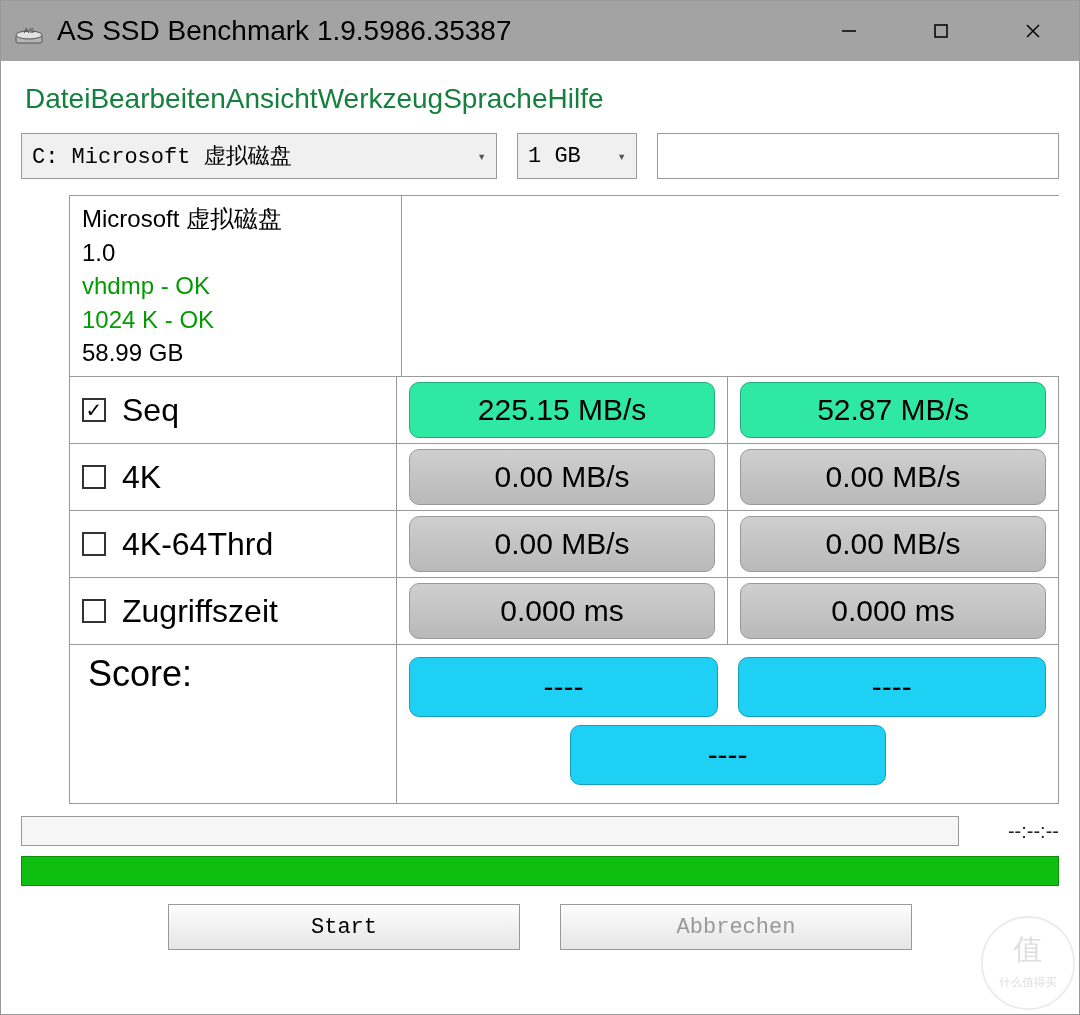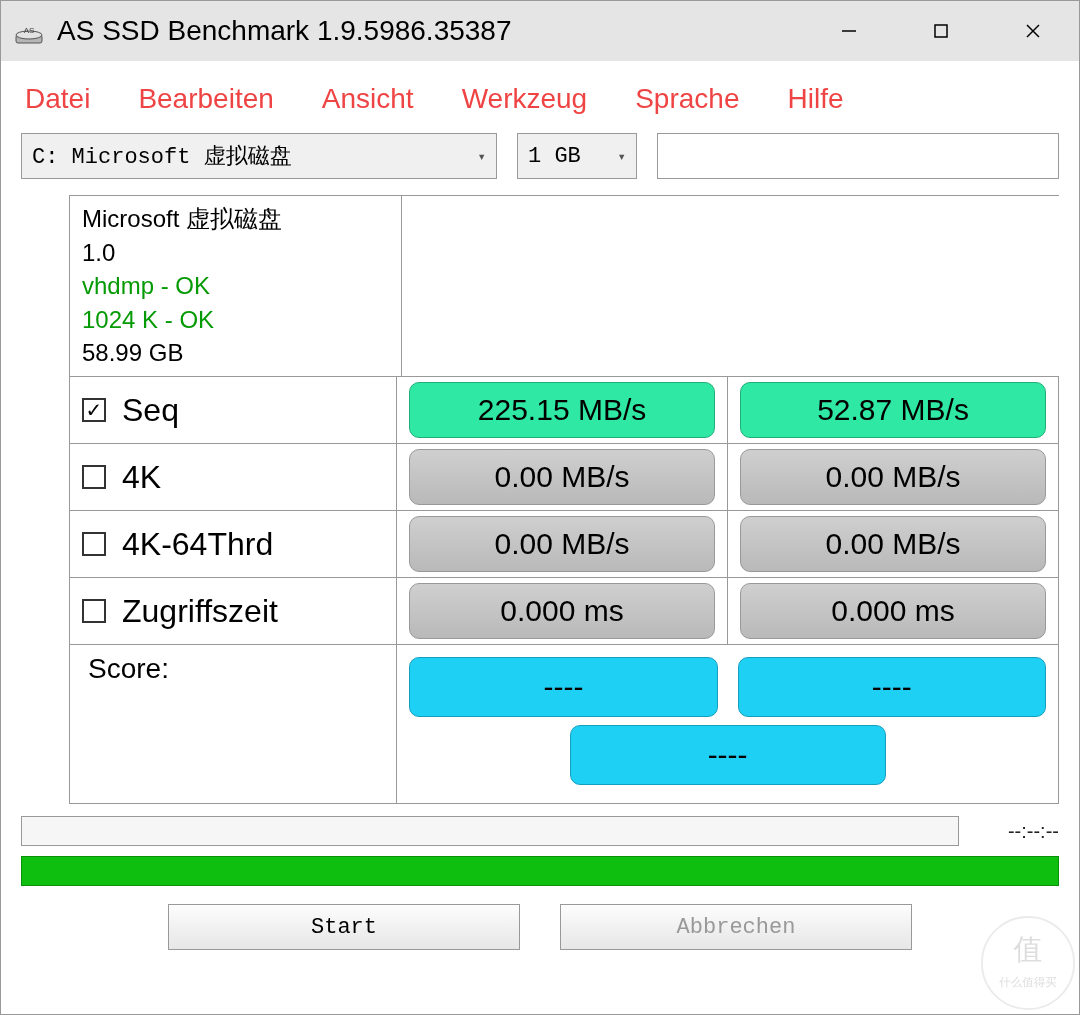--- a/index.html
+++ b/index.html
@@ -14,21 +14,21 @@
   width: 1080px;
   height: 1015px;
   background: #fff;
   border: 1px solid #999;
 }
 .titlebar {
   height: 60px;
   display: flex;
   align-items: center;
   padding-left: 12px;
-  background: #e5e5e5;
+  background: #a3a3a3;
 }
 .titlebar .app-icon {
   width: 32px; height: 32px;
   margin-right: 12px;
 }
 .titlebar .title {
   font-size: 28px;
   color: #000;
   flex: 1;
 }
@@ -39,23 +39,22 @@
   color: #000;
 }
 .winbtn svg { width: 20px; height: 20px; stroke: #000; stroke-width: 1.5; fill: none; }
 
 .content {
   padding: 14px 20px 0 20px;
 }
 
 .menubar {
   display: flex;
-  gap: 48px;
   font-size: 28px;
-  color: #ef4444;
+  color: #15803d;
   padding: 8px 4px 18px 4px;
 }
 
 .selrow {
   display: flex;
   gap: 20px;
   margin-bottom: 16px;
 }
 .selectbox {
   height: 46px;
@@ -158,21 +157,21 @@
 }
 .valpill.blue {
   background: linear-gradient(to bottom, #1fd0f5, #1fd0f5);
   border: 1px solid #14a0bd;
   font-size: 30px;
   font-weight: 500;
 }
 
 .scorerow .cell { height: 158px; }
 .scorerow .col-label {
-  font-size: 28px;
+  font-size: 36px;
   padding-top: 8px;
   padding-left: 18px;
 }
 .scorepills {
   display: flex;
   flex-direction: column;
   width: 100%;
   height: 100%;
   gap: 8px;
 }

